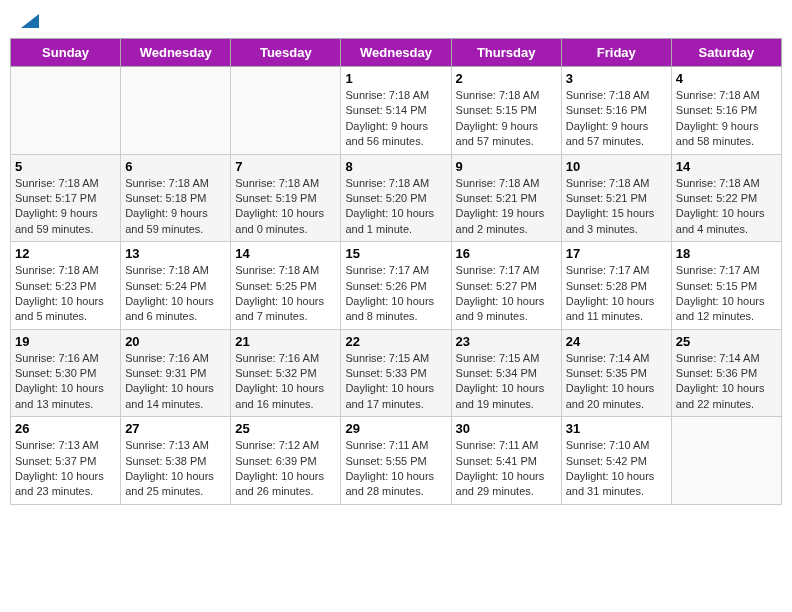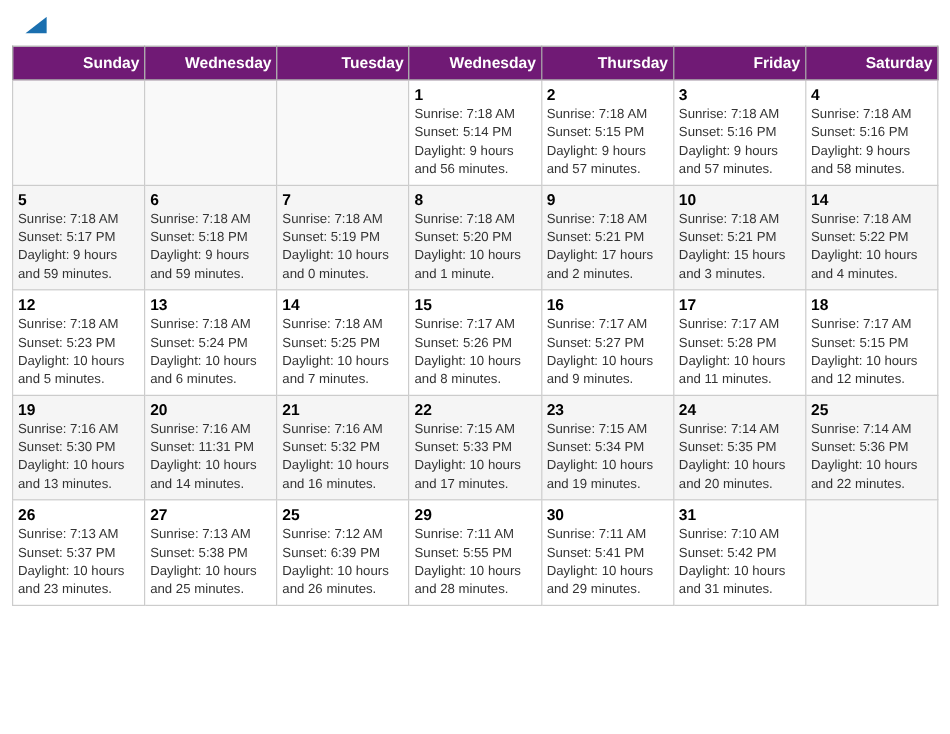--- a/index.html
+++ b/index.html
@@ -23,24 +23,24 @@
     }
     .title-block {
       text-align: right;
     }
     table {
       width: 100%;
       border-collapse: collapse;
       font-size: 11px;
     }
     thead tr th {
-      background-color: #701a75;
+      background-color: #a21caf;
       color: #fff;
       padding: 6px 4px;
-      text-align: right;
+      text-align: center;
       font-size: 13px;
       font-weight: bold;
       border: 1px solid #aaa;
     }
     tbody tr td {
       border: 1px solid #ccc;
       vertical-align: top;
       padding: 4px 4px;
       width: calc(100% / 7);
       min-height: 80px;
@@ -148,21 +148,21 @@
         <td>
           <span class="day-num">8</span>
           <div class="day-info">Sunrise: 7:18 AM</div>
           <div class="day-info">Sunset: 5:20 PM</div>
           <div class="day-info">Daylight: 10 hours and 1 minute.</div>
         </td>
         <td>
           <span class="day-num">9</span>
           <div class="day-info">Sunrise: 7:18 AM</div>
           <div class="day-info">Sunset: 5:21 PM</div>
-          <div class="day-info">Daylight: 17 hours and 2 minutes.</div>
+          <div class="day-info">Daylight: 19 hours and 2 minutes.</div>
         </td>
         <td>
           <span class="day-num">10</span>
           <div class="day-info">Sunrise: 7:18 AM</div>
           <div class="day-info">Sunset: 5:21 PM</div>
           <div class="day-info">Daylight: 15 hours and 3 minutes.</div>
         </td>
         <td>
           <span class="day-num">14</span>
           <div class="day-info">Sunrise: 7:18 AM</div>
@@ -217,21 +217,21 @@
       <tr>
         <td>
           <span class="day-num">19</span>
           <div class="day-info">Sunrise: 7:16 AM</div>
           <div class="day-info">Sunset: 5:30 PM</div>
           <div class="day-info">Daylight: 10 hours and 13 minutes.</div>
         </td>
         <td>
           <span class="day-num">20</span>
           <div class="day-info">Sunrise: 7:16 AM</div>
-          <div class="day-info">Sunset: 11:31 PM</div>
+          <div class="day-info">Sunset: 9:31 PM</div>
           <div class="day-info">Daylight: 10 hours and 14 minutes.</div>
         </td>
         <td>
           <span class="day-num">21</span>
           <div class="day-info">Sunrise: 7:16 AM</div>
           <div class="day-info">Sunset: 5:32 PM</div>
           <div class="day-info">Daylight: 10 hours and 16 minutes.</div>
         </td>
         <td>
           <span class="day-num">22</span>

